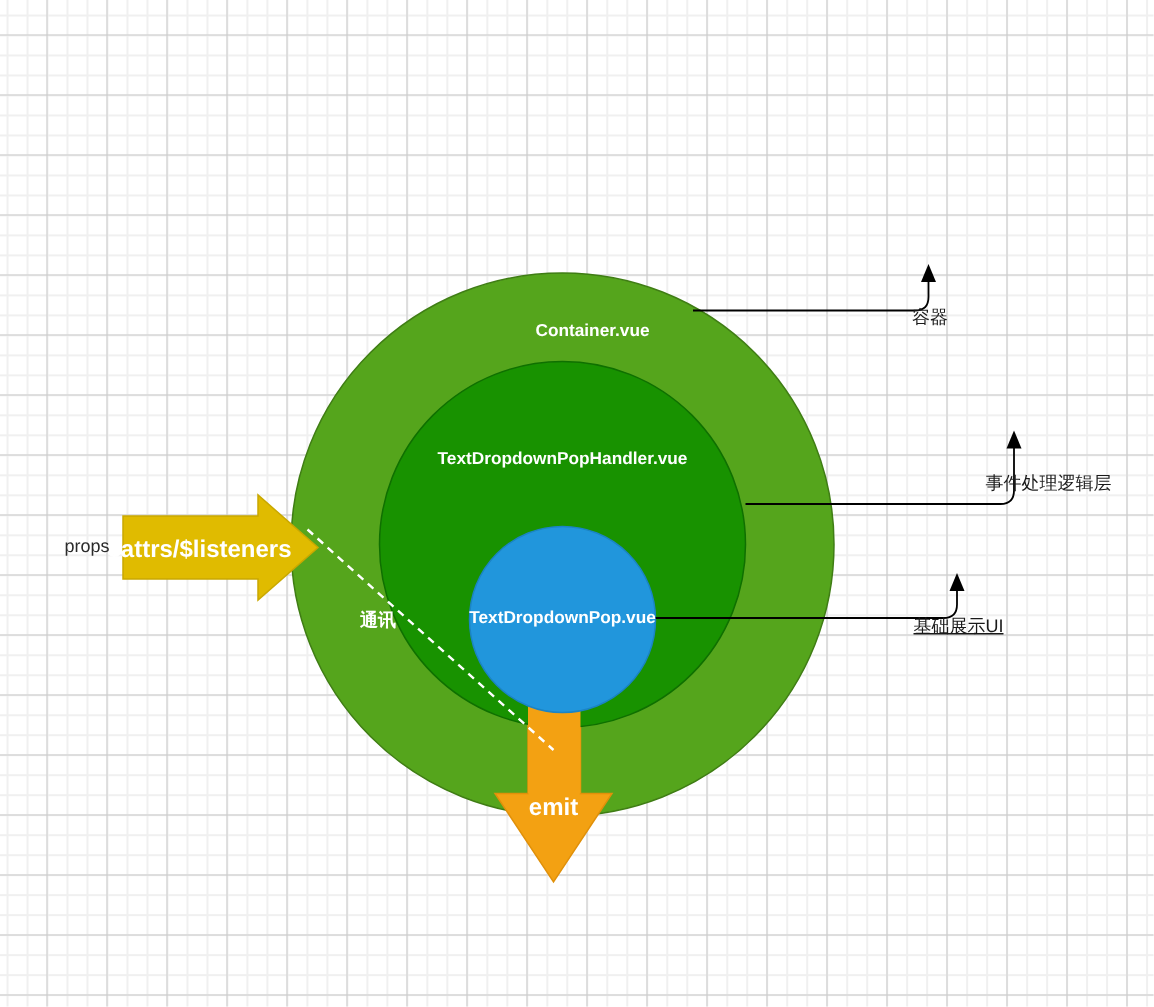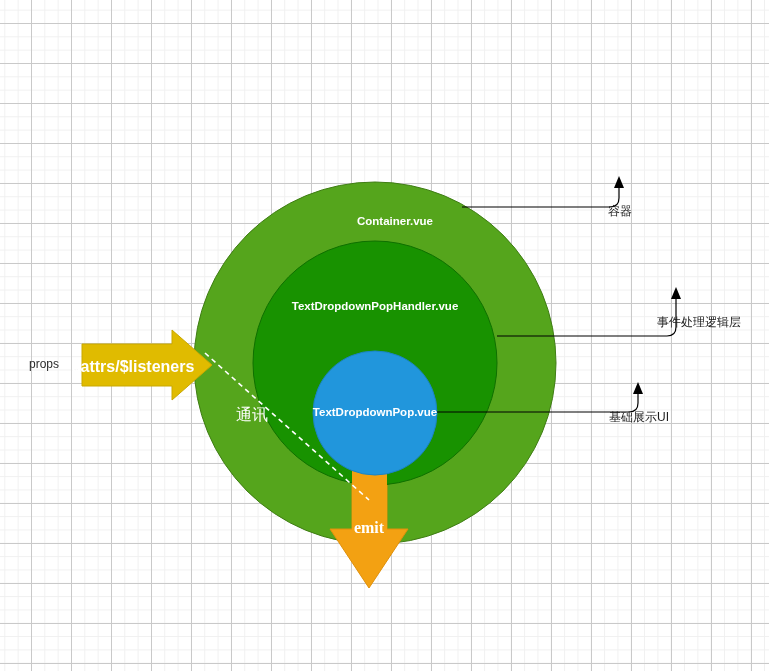--- a/index.html
+++ b/index.html
@@ -66,22 +66,23 @@
     font-size: 12px;
   }
   .arrow-label {
     color: #ffffff;
     font-weight: bold;
     font-size: 16px;
     transform: translateX(-50%);
   }
   .comm-label {
     color: #ffffff;
-    font-size: 16px;
+    font-size: 12px;
     transform: translateX(-50%);
+    font-weight: bold;
   }
 </style>
 </head>
 <body>
 
 <div id="canvas">
 
   <svg class="svg-layer" viewBox="0 0 769 671" xmlns="http://www.w3.org/2000/svg">
 
     <circle cx="375" cy="363" r="181" fill="#55a51c" stroke="#3f7d14" stroke-width="1"></circle>
@@ -122,23 +123,23 @@
   <div class="lbl circle-label" style="left:395px; top:196px;margin-top:20px;">Container.vue</div>
 
   <div class="lbl circle-label" style="left:375px; top:301px;text-align:right;">TextDropdownPopHandler.vue</div>
 
   <div class="lbl circle-label" style="left:375px; top:407px;">TextDropdownPop.vue</div>
 
   <div class="lbl side-label" style="left:620px; top:161px;">容器</div>
 
   <div class="lbl side-label" style="left:699px; top:272px;">事件处理逻辑层</div>
 
-  <div class="lbl side-label" style="left:639px; top:367px;">基础展示UI</div>
+  <div class="lbl side-label" style="left:639px; top:367px;text-decoration:underline;">基础展示UI</div>
 
-  <div class="lbl props-label" style="left:29px; top:358px;">props</div>
+  <div class="lbl props-label" style="left:43px; top:358px;">props</div>
 
   <div class="lbl arrow-label" style="left:133px; top:359px;">$attrs/$listeners</div>
 
-  <div class="lbl arrow-label" style="left:369px; top:520px;font-family:Liberation Serif, serif;">emit</div>
+  <div class="lbl arrow-label" style="left:369px; top:531px;">emit</div>
 
   <div class="lbl comm-label" style="left:252px; top:407px;">通讯</div>
 
 </div>
 
 </body></html>

